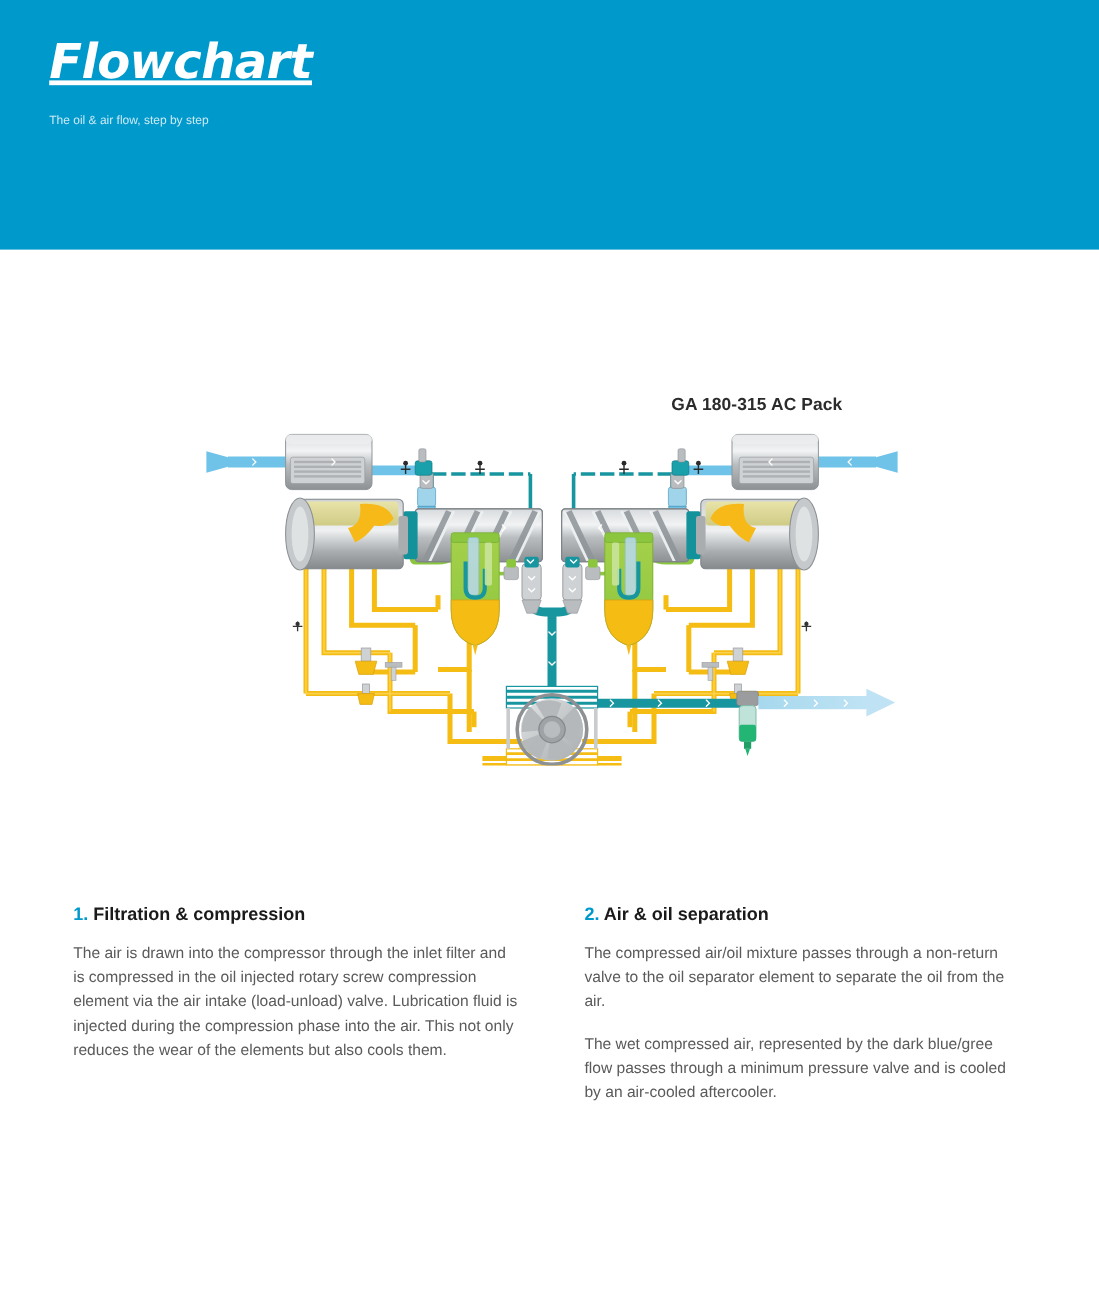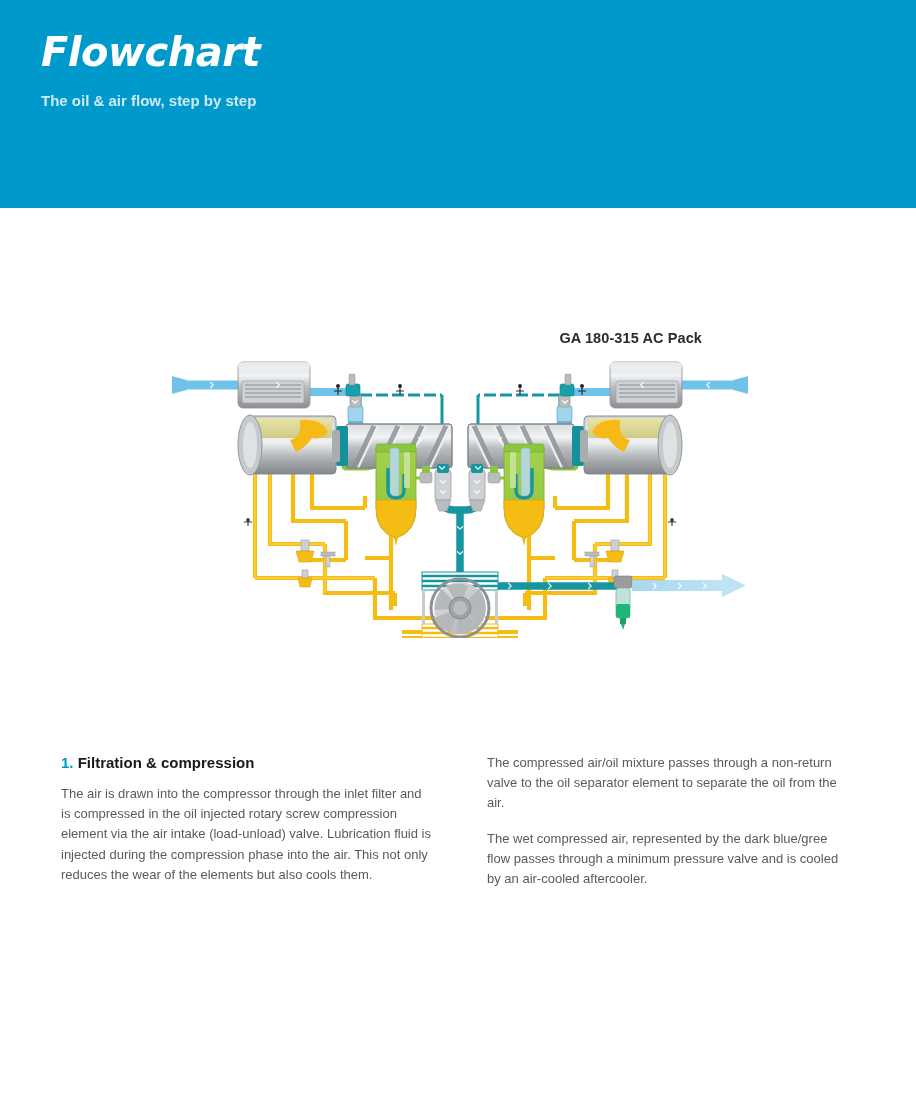--- a/index.html
+++ b/index.html
@@ -17,24 +17,25 @@
     width:100%; height:208px;
     background:#0099cc;
     padding:30px 0 0 41px;
   }
   .header-title {
     font-family:"DejaVu Sans", sans-serif;
     font-style:italic; font-weight:bold;
     font-size:40px; line-height:44px;
     color:#ffffff; letter-spacing:-0.5px;
     margin:0 0 18px 0;
+    text-decoration:underline;
   }
   .header-subtitle {
-    font-size:15px; line-height:18px;
-    color:#cdeaf5; font-weight:bold;
+    font-size:10px; line-height:18px;
+    color:#cdeaf5; font-weight:normal;
     margin:0;
   }
 
   
   .diagram-wrap {
     position:relative;
     width:916px; height:500px;padding-left:40px;
   }
   .diagram-title {
     position:absolute;
@@ -482,18 +483,22 @@
       <div class="step-head">
         <span class="step-num">1.</span>
         <span>Filtration &amp; compression</span>
       </div>
       <p class="step-body">The air is drawn into the compressor through the inlet filter and is compressed in the oil injected rotary screw compression element via the air intake (load-unload) valve. Lubrication fluid is injected during the compression phase into the air. This not only reduces the wear of the elements but also cools them.</p>
     </div>
   </div>
 
   <div class="col col-right">
     <div class="step-block">
+      <div class="step-head">
+        <span class="step-num">2.</span>
+        <span>Air &amp; oil separation</span>
+      </div>
       <p class="step-body">The compressed air/oil mixture passes through a non-return valve to the oil separator element to separate the oil from the air.</p>
       <p class="step-body">The wet compressed air, represented by the dark blue/gree flow passes through a minimum pressure valve and is cooled by an air-cooled aftercooler.</p>
     </div>
 
   </div>
 </div>
 
 </body></html>

